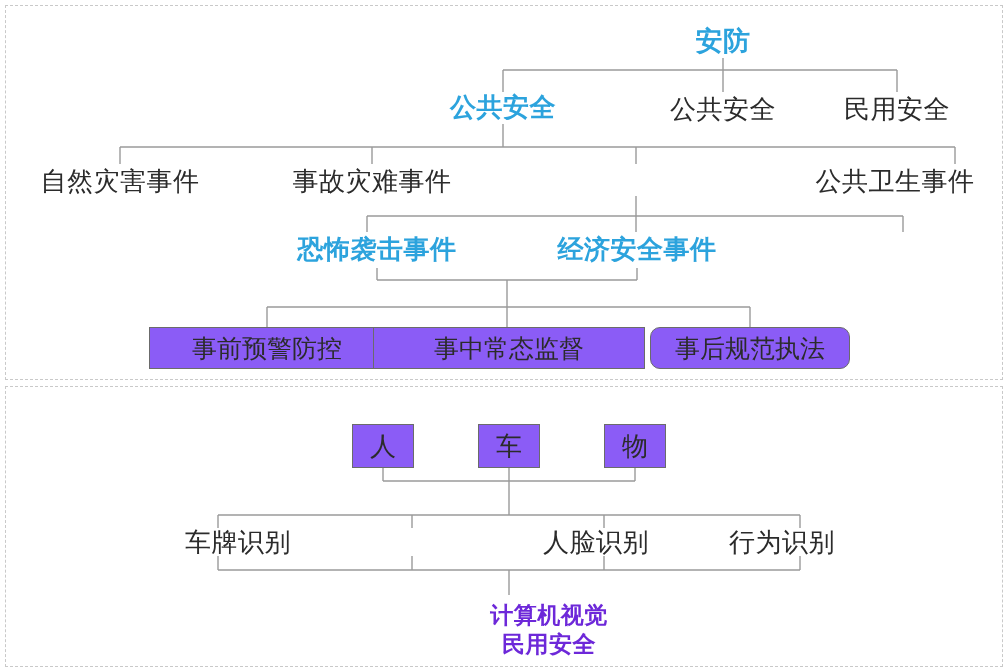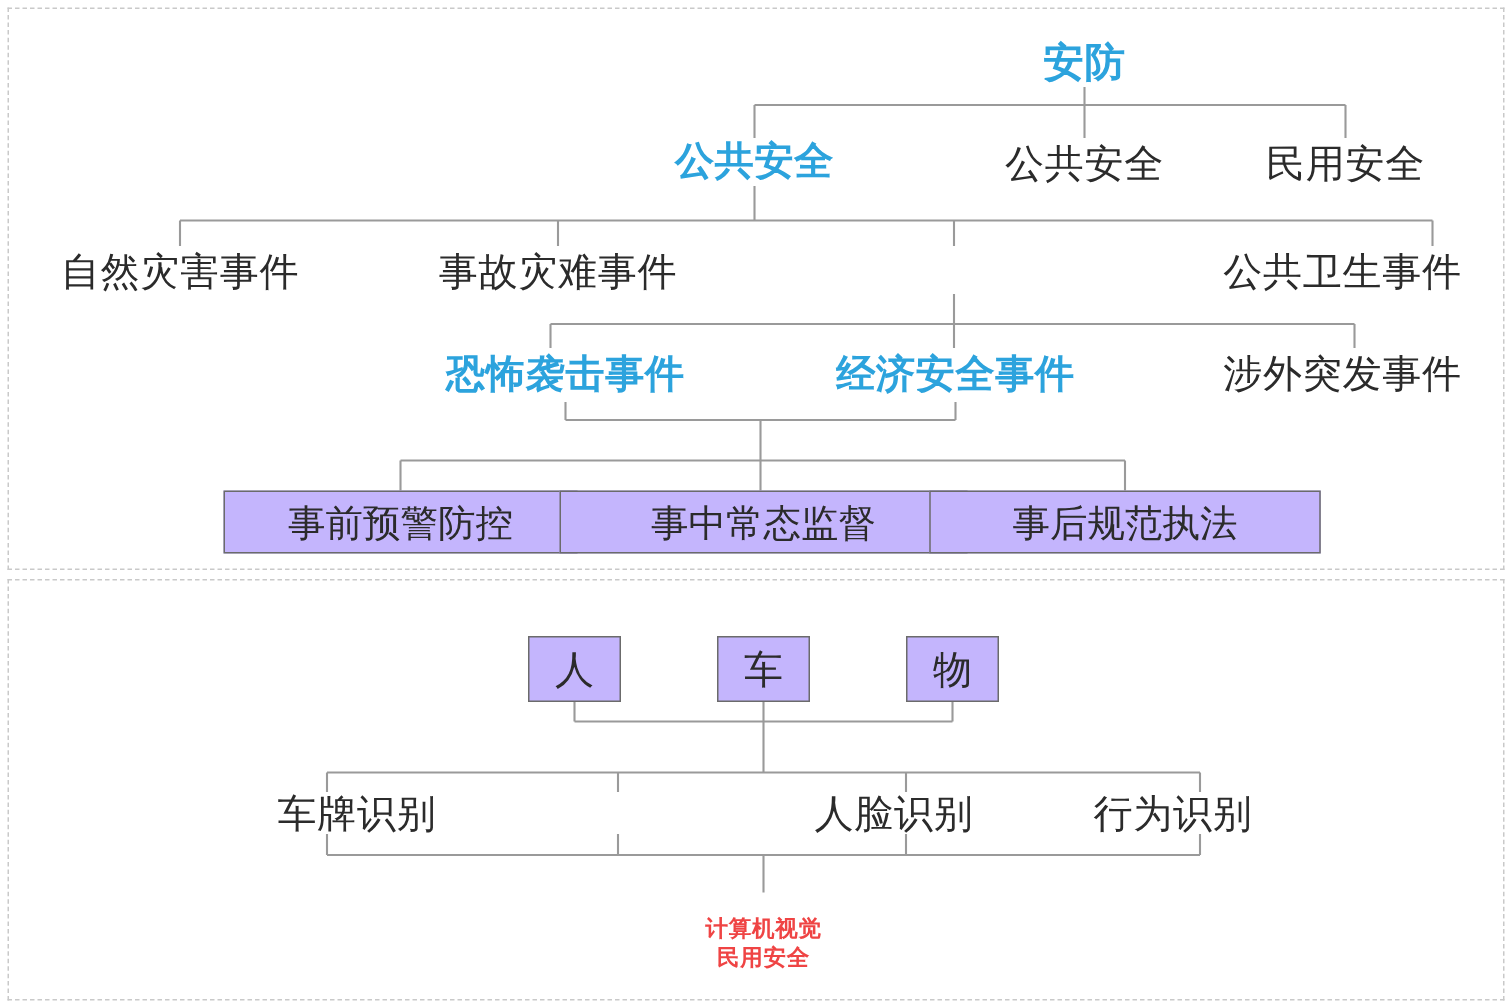--- a/index.html
+++ b/index.html
@@ -19,28 +19,28 @@
     display:flex;align-items:center;justify-content:center;
     text-align:center;
     white-space:nowrap;
     line-height:1.15;
     color:#2b2b2b;
     font-size:26px;
     letter-spacing:0.5px;
     transform:translate(-50%,-50%);
   }
   .node.blue{color:#2ca3dd;font-weight:bold;}
-  .node.orange{color:#ef4444;font-weight:bold;font-size:15px;line-height:1.25;}
+  .node.orange{color:#6d28d9;font-weight:bold;font-size:23px;line-height:1.25;margin-left:40px;}
   .node.title{font-size:27px;}
 
   .boxnode{
     position:absolute;
     display:flex;align-items:center;justify-content:center;
     border:1px solid #6b6b6b;
-    background:#c4b5fd;
+    background:#8b5cf6;
     color:#2b2b2b;
     font-size:25px;
     white-space:nowrap;
     box-sizing:border-box;
     transform:translate(-50%,-50%);
   }
   .boxnode.small{font-size:26px;}
 
   .multiline{flex-direction:column;}
   .multiline span{display:block;}
@@ -118,25 +118,24 @@
   <div class="node blue" style="left:503px;top:110px;font-family:Liberation Mono, monospace;">公共安全</div>
   <div class="node" style="left:723px;top:110px;">公共安全</div>
   <div class="node" style="left:897px;top:110px;">民用安全</div>
 
   <div class="node" style="left:120px;top:182px;">自然灾害事件</div>
   <div class="node" style="left:372px;top:182px;">事故灾难事件</div>
   <div class="node" style="left:895px;top:182px;">公共卫生事件</div>
 
   <div class="node blue" style="left:377px;top:250px;">恐怖袭击事件</div>
   <div class="node blue" style="left:637px;top:250px;">经济安全事件</div>
-  <div class="node" style="left:895px;top:250px;">涉外突发事件</div>
 
   <div class="boxnode" style="left:267px;top:348px;width:236px;height:42px;">事前预警防控</div>
   <div class="boxnode" style="left:509px;top:348px;width:272px;height:42px;">事中常态监督</div>
-  <div class="boxnode" style="left:750px;top:348px;width:261px;height:42px;">事后规范执法</div>
+  <div class="boxnode" style="left:750px;top:348px;width:200px;height:42px;border-radius:10px;">事后规范执法</div>
 
   <div class="boxnode small" style="left:383px;top:446px;width:62px;height:44px;">人</div>
   <div class="boxnode small" style="left:509px;top:446px;width:62px;height:44px;">车</div>
   <div class="boxnode small" style="left:635px;top:446px;width:62px;height:44px;">物</div>
 
   <div class="node" style="left:218px;top:543px;margin-left:20px;">车牌识别</div>
   <div class="node" style="left:596px;top:543px;">人脸识别</div>
   <div class="node" style="left:782px;top:543px;">行为识别</div>
 
   <div class="node orange multiline" style="left:509px;top:630px;">

